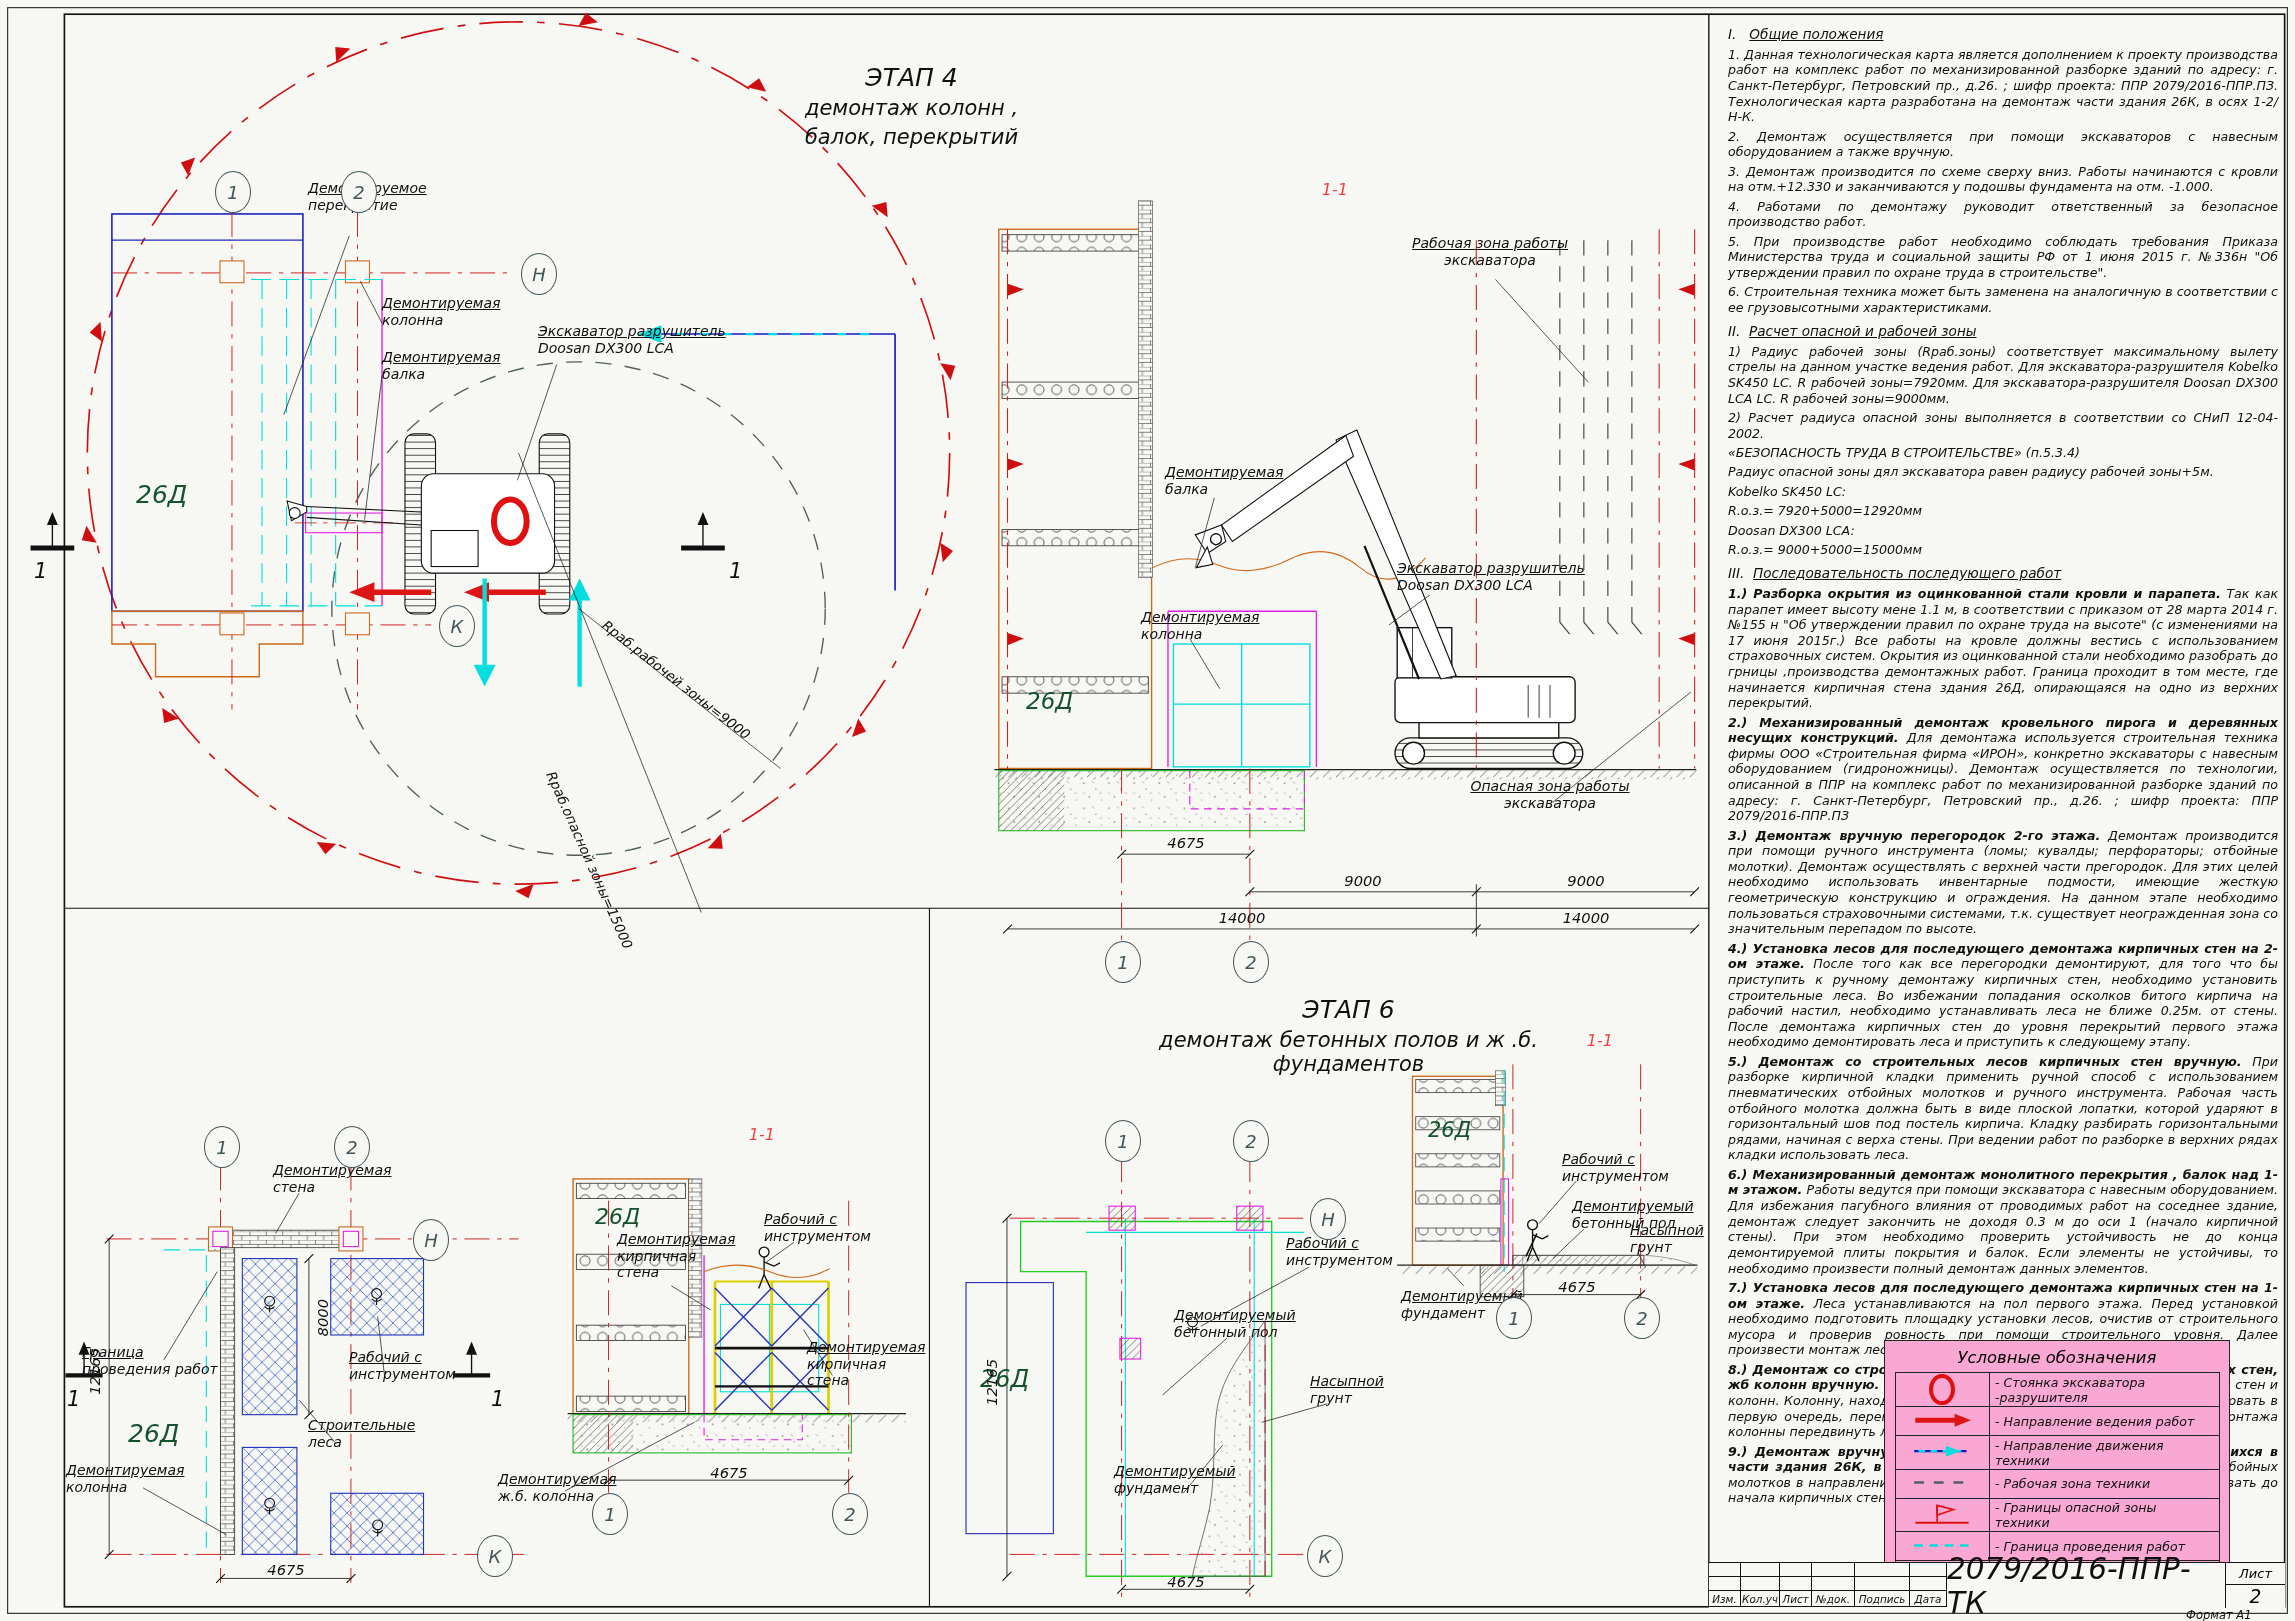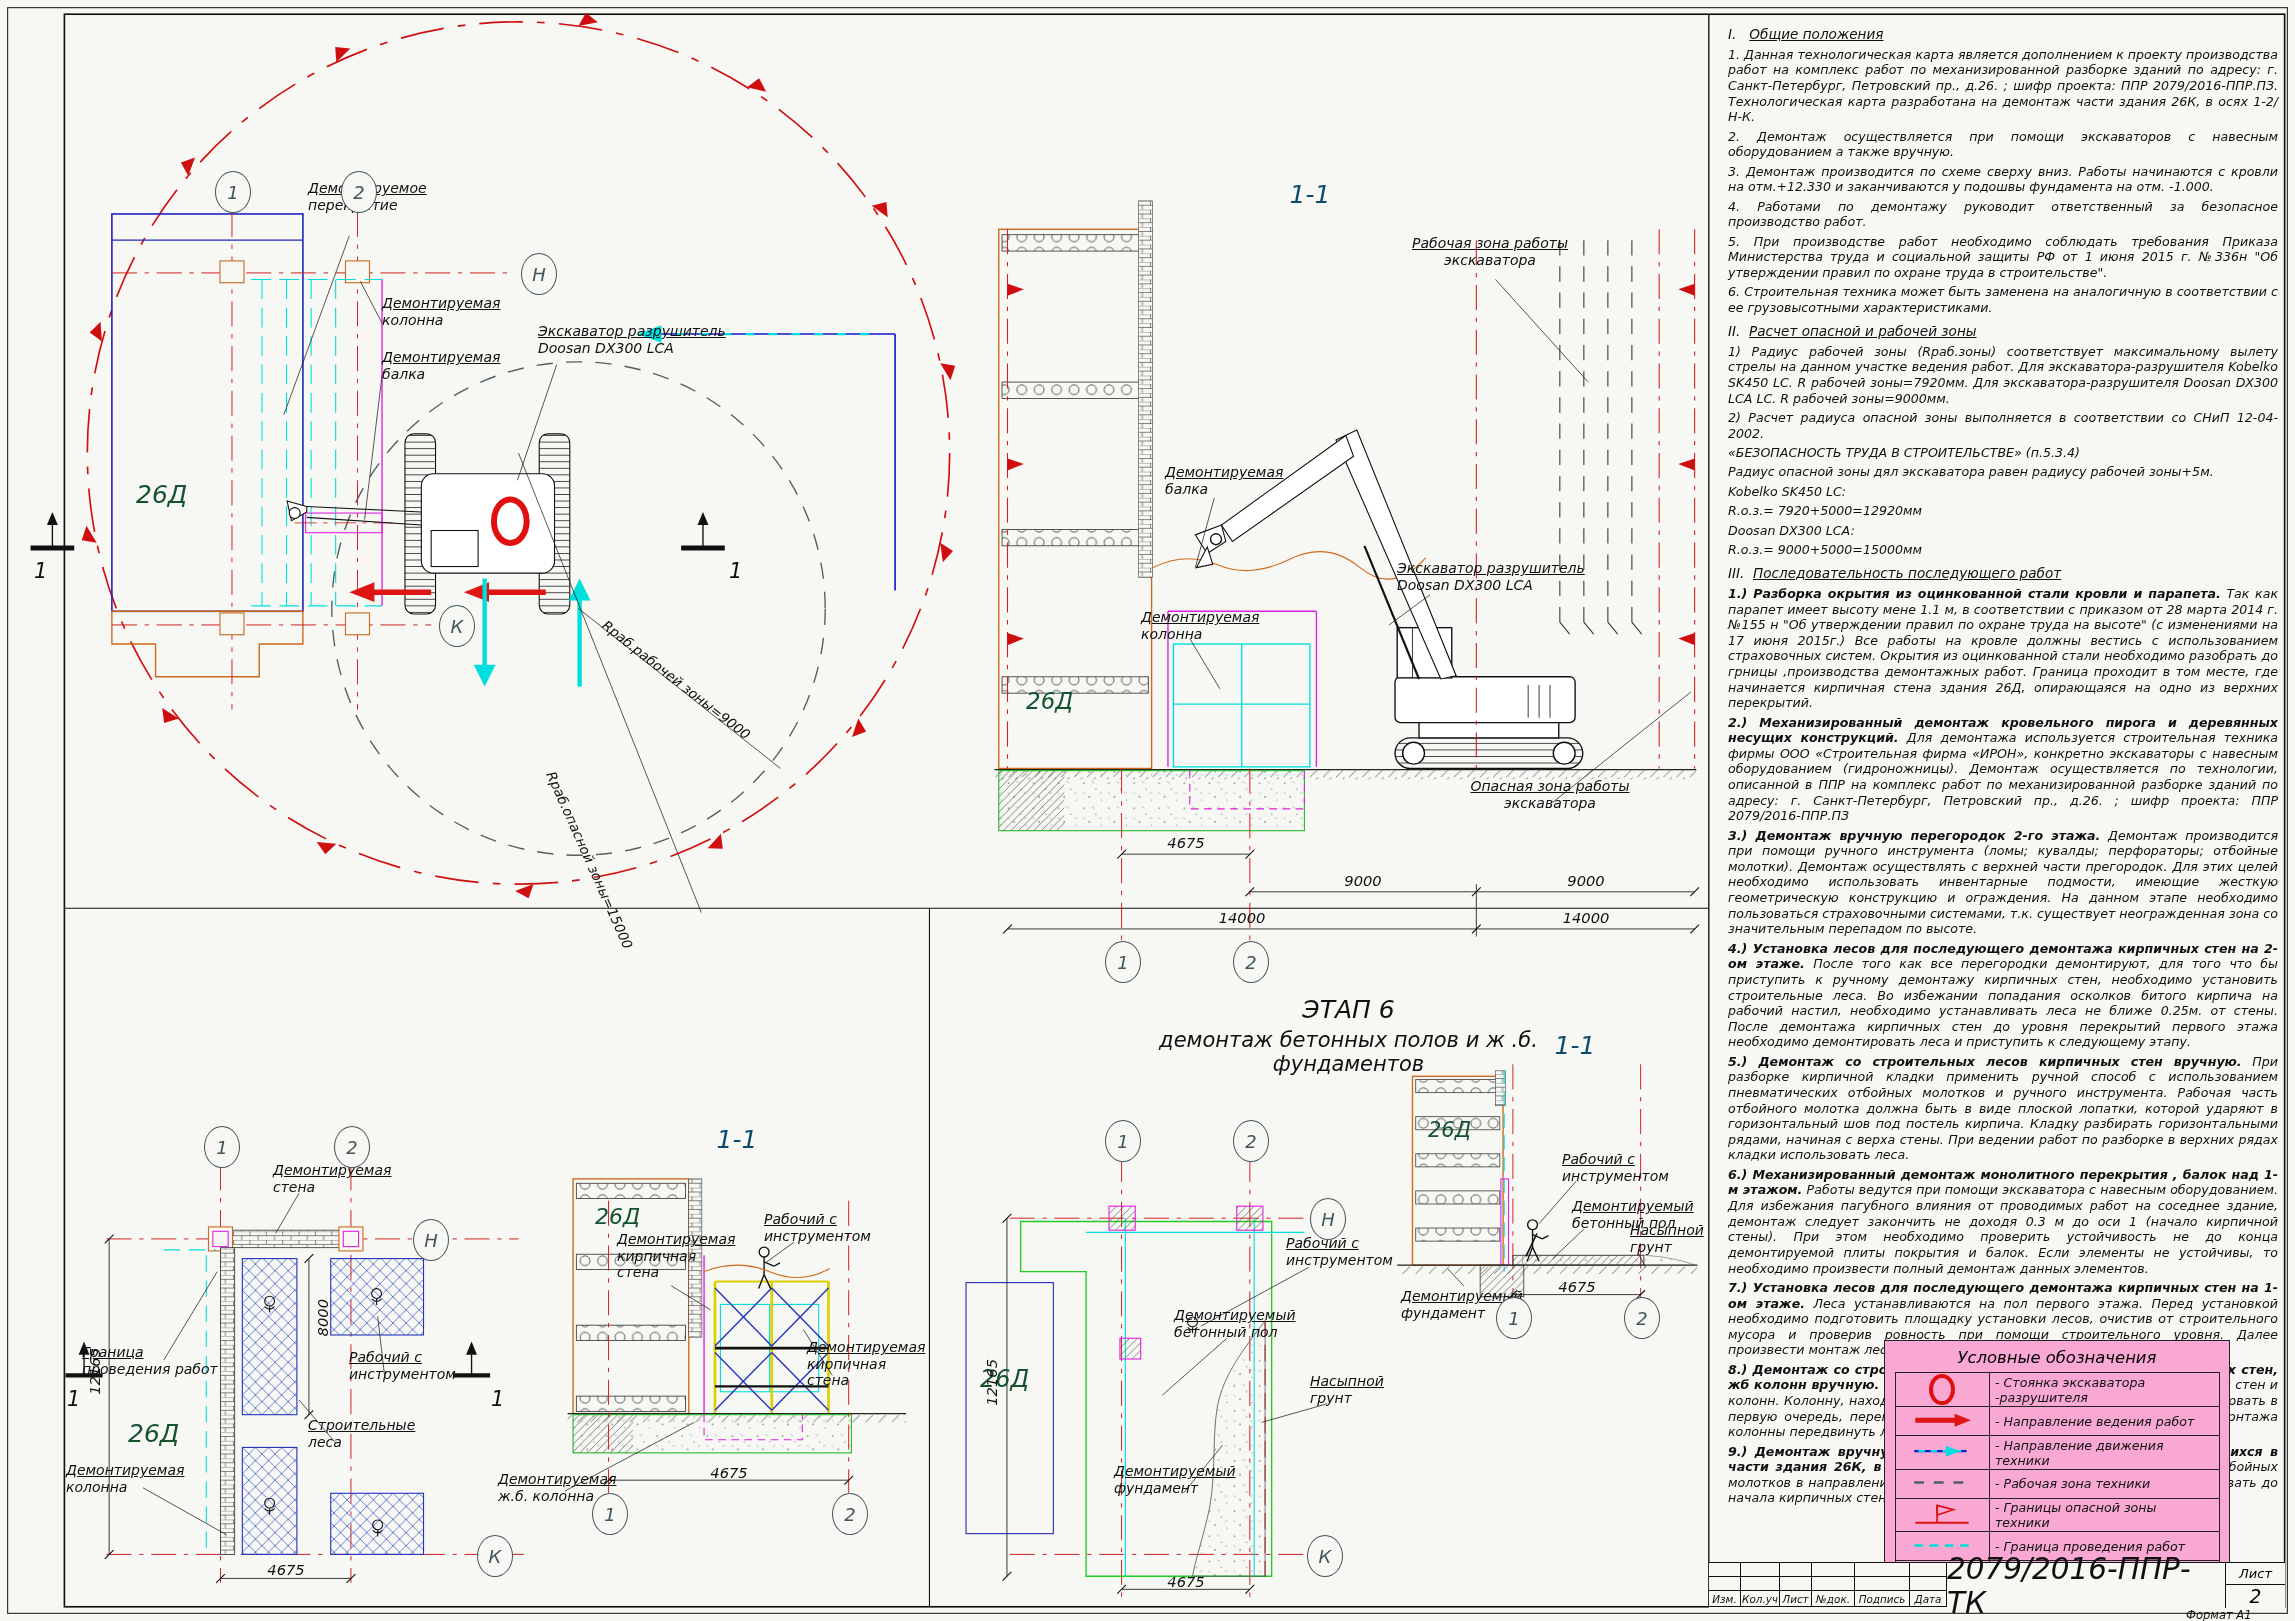--- a/index.html
+++ b/index.html
@@ -9,21 +9,21 @@
   .lbl>div:first-child{text-decoration:underline;}
   .ctr{text-align:center;}
   .dim{position:absolute;font-style:italic;font-size:14.7px;color:#101010;white-space:nowrap;}
   .cx{transform:translateX(-50%);}
   .vdim{writing-mode:vertical-rl;transform:rotate(180deg);}
   .rot38{transform:rotate(38deg);transform-origin:left top;font-size:13.6px;}
   .rot66{transform:rotate(66deg);transform-origin:left top;font-size:13.6px;}
   .bub{position:absolute;width:34px;height:40px;margin:-20px 0 0 -17px;border:1.4px solid #41555a;border-radius:50%;
        background:#f7f7f4;display:flex;align-items:center;justify-content:center;font-style:italic;font-size:18px;color:#41555a;}
   .b26{position:absolute;font-style:italic;font-size:25px;color:#14532d;}
-  .sectitle{position:absolute;font-style:italic;font-size:25px;color:#0c4a6e;text-align:center;width:76px;margin-left:-38px;}
+  .sectitle{position:absolute;font-style:italic;font-size:16px;color:#ef4444;text-align:right;width:76px;margin-left:-38px;}
   .smark{position:absolute;font-style:italic;font-size:21px;color:#101010;}
   .stitle{position:absolute;font-style:italic;color:#101010;text-align:center;}
   .stitle .t1{font-size:25px;}
   .stitle .t2,.stitle .t3{font-size:21px;margin-top:4.4px;}
   #notes{position:absolute;left:1728px;top:18.6px;width:550px;font-style:italic;font-size:12.6px;line-height:1.24;color:#101010;}
   #notes p{margin:0 0 3.8px 0;text-align:justify;}
   #notes p.nh{font-size:13.6px;margin:7px 0 4.4px 0;}
   .u{text-decoration:underline;}
   .ih{font-weight:bold;}
   #legend{position:absolute;left:1884px;top:1340px;width:344px;border:1.4px solid #222;background:#f9a8d4;}
@@ -453,20 +453,25 @@
 <g stroke="#111" stroke-width="1.5" fill="none">
 <line x1="2772" y1="2372" x2="3006" y2="2372"></line>
           <path d="M2764 2380l16-16M2998 2380l16-16" stroke-width="2"></path>
 </g>
 <g stroke="#222" stroke-width="1.4" fill="none">
 <path d="M2888 2164L2820 2242M2902 2252L2845 2306M3002 2296L3015 2322M2682 2356L2652 2324"></path>
 </g>
 </g>
 </svg>
 
+<div class="stitle" style="left:737px;top:63px;width:349px;">
+  <div class="t1">ЭТАП 4</div>
+      <div class="t2">демонтаж колонн ,</div>
+      <div class="t3">балок, перекрытий</div>
+</div>
 <div class="lbl" style="left:308px;top:180px;">
       <div>Демонтируемое</div>
       <div>перекрытие</div>
     </div>
 <div class="lbl" style="left:382px;top:295px;">
       <div>Демонтируемая</div>
       <div>колонна</div>
     </div>
 <div class="lbl" style="left:382px;top:349px;">
       <div>Демонтируемая</div>

